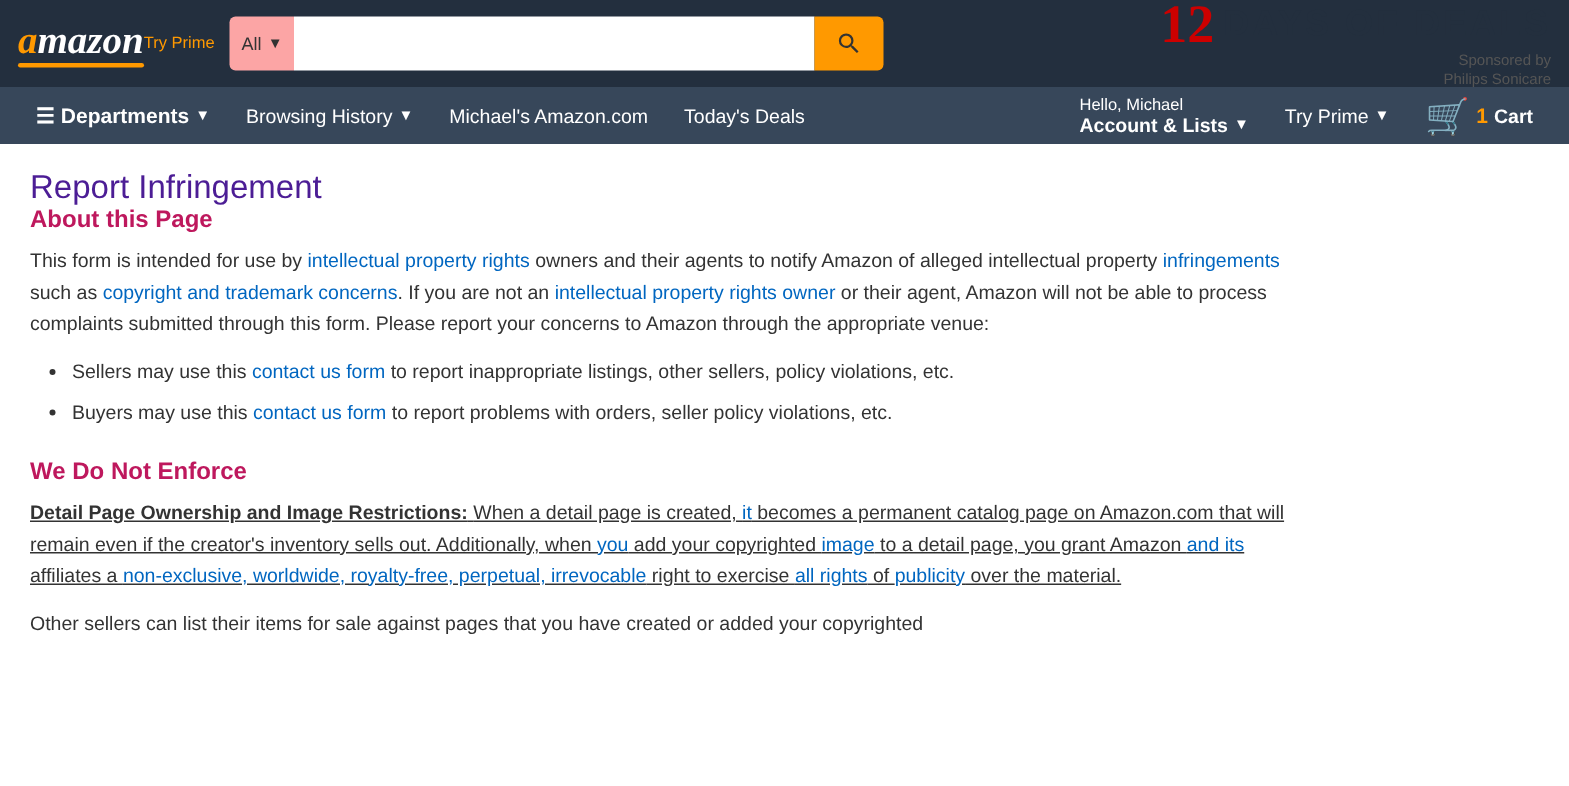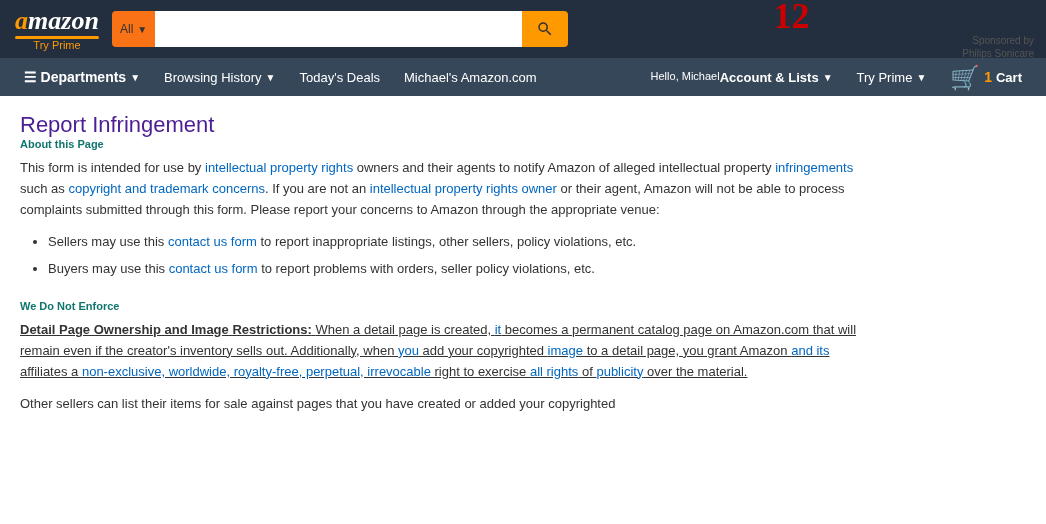--- a/index.html
+++ b/index.html
@@ -9,21 +9,21 @@
     .header-top {
       background: #232f3e;
       display: flex;
       align-items: center;
       padding: 8px 12px;
       gap: 10px;
       height: 58px;
     }
     .logo-area {
       display: flex;
-      flex-direction: column;
+      flex-direction: row;
       align-items: center;
       cursor: pointer;
       min-width: 90px;
     }
     .logo-text {
       color: #fff;
       font-size: 26px;
       font-weight: bold;
       font-style: italic;
       font-family: 'Times New Roman', serif;
@@ -36,21 +36,21 @@
       text-decoration: none;
       cursor: pointer;
     }
     .search-bar {
       display: flex;
       flex: 1;
       max-width: 520px;
       height: 36px;
     }
     .search-category {
-      background: #f97316;
+      background: #fca5a5;
       border: none;
       border-radius: 4px 0 0 4px;
       padding: 0 8px;
       font-size: 12px;
       color: #333;
       cursor: pointer;
       display: flex;
       align-items: center;
       gap: 4px;
       white-space: nowrap;
@@ -107,21 +107,21 @@
       display: flex;
       align-items: center;
       cursor: pointer;
       white-space: nowrap;
       gap: 4px;
     }
     .nav-departments { font-weight: bold; font-size: 14px; }
     .nav-spacer { flex: 1; }
     .nav-account {
       display: flex;
-      flex-direction: row;
+      flex-direction: column;
       align-items: flex-start;
       padding: 4px 12px;
       cursor: pointer;
       color: #fff;
       text-align: right;
     }
     .nav-account-hello { font-size: 11px; }
     .nav-account-main { font-size: 13px; font-weight: bold; display: flex; align-items: center; gap: 4px; }
     .nav-cart {
       display: flex;
@@ -148,22 +148,22 @@
     .main-content {
       padding: 16px 20px;
       max-width: 900px;
     }
     .page-title {
       color: #4c1d95;
       font-size: 22px;
       font-weight: normal;
     }
     .section-title {
-      color: #0f766e;
-      font-size: 11px;
+      color: #be185d;
+      font-size: 16px;
       font-weight: bold;
       margin-bottom: 8px;
     }
     .body-text {
       font-size: 13px;
       line-height: 1.6;
       color: #333;
       margin-bottom: 12px;
     }
     .link { color: #0066c0; text-decoration: none; cursor: pointer; }
@@ -226,24 +226,24 @@
   <div class="nav-item nav-departments">
     <span>☰</span>
     <span>Departments</span>
     <span class="chevron">▼</span>
   </div>
   <div class="nav-item">
     <span>Browsing History</span>
     <span class="chevron">▼</span>
   </div>
   <div class="nav-item">
+    <span>Michael's Amazon.com</span>
+  </div>
+  <div class="nav-item">
     <span>Today's Deals</span>
-  </div>
-  <div class="nav-item">
-    <span>Michael's Amazon.com</span>
   </div>
 
   <div class="nav-spacer"></div>
 
   <div class="nav-account">
     <span class="nav-account-hello">Hello, Michael</span>
     <div class="nav-account-main">
       <span>Account &amp; Lists</span>
       <span class="chevron">▼</span>
     </div>

